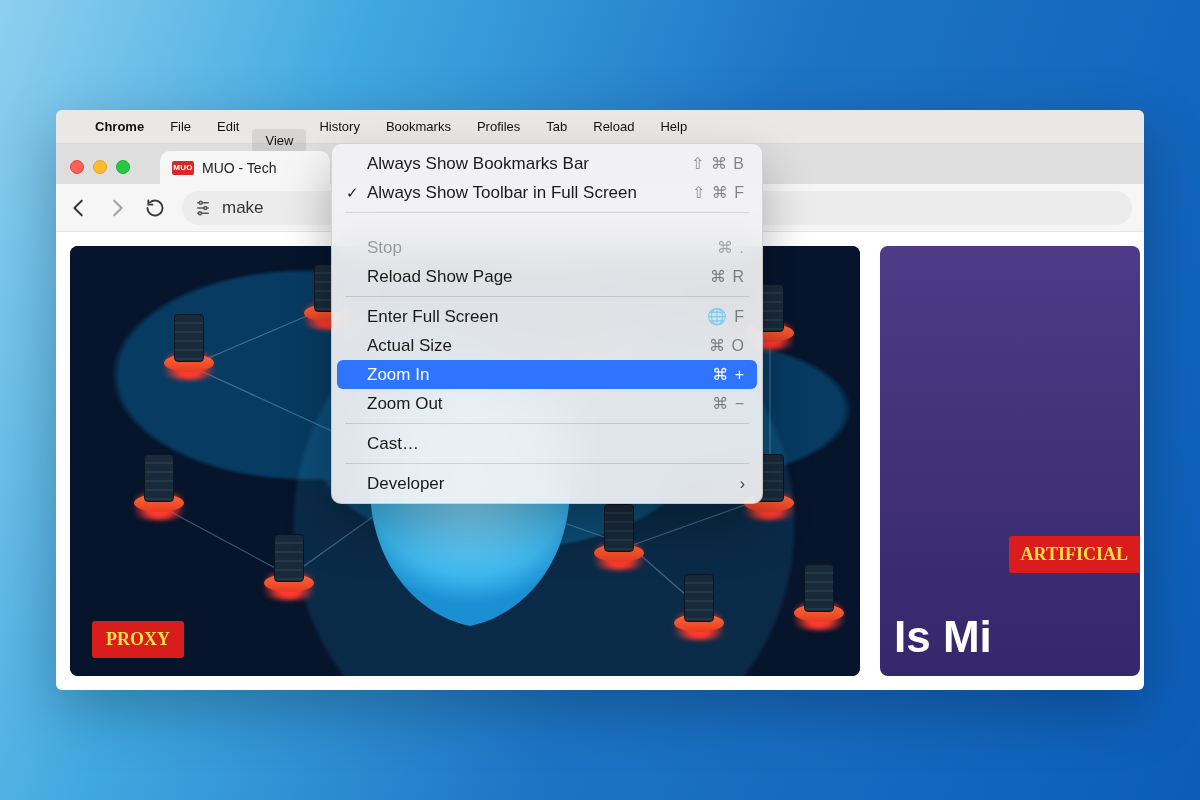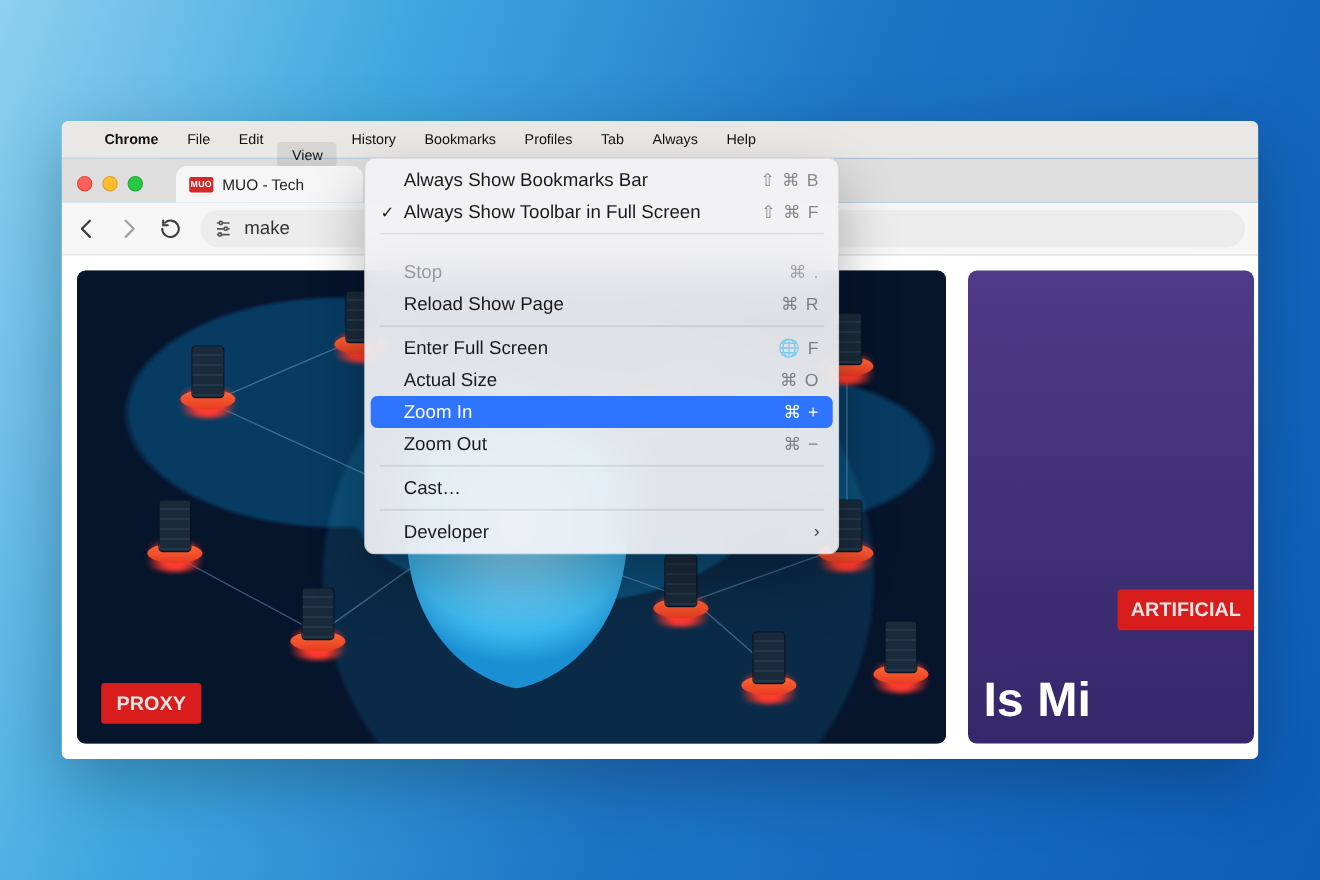--- a/index.html
+++ b/index.html
@@ -55,22 +55,22 @@
   .tune{width:18px;height:18px;}
   
   .page{
     height:calc(100% - 34px - 40px - 48px);background:#fff;padding:14px 14px 0 14px;
     display:flex;gap:20px;overflow:hidden;
   }
   .card{position:relative;border-radius:8px;overflow:hidden;}
   .card.left{flex:0 0 790px;height:430px;background:#081428;}
   .card.right{flex:0 0 260px;height:430px;background:linear-gradient(180deg,#4f3a87,#34276a);}
   .badge{
-    position:absolute;background:#d91c1c;color:#e5e5e5;font-weight:800;font-size:18px;
-    padding:8px 14px;border-radius:3px;font-family:Liberation Sans, sans-serif;
+    position:absolute;background:#d91c1c;color:#fde047;font-weight:800;font-size:18px;
+    padding:8px 14px;border-radius:3px;font-family:Liberation Serif, serif;
   }
   .badge.proxy{left:22px;bottom:18px;}
   .badge.ai{right:0;top:290px;border-radius:3px 0 0 3px;padding:8px 12px;}
   .headline{
     position:absolute;left:14px;bottom:14px;color:#fff;font-size:44px;font-weight:800;
     white-space:nowrap;
   }
   
   .world{
     position:absolute;inset:0;
@@ -126,21 +126,21 @@
   .menu .sub-arrow{font-size:16px;color:#444;}
 </style>
 </head>
 <body>
 
 <div class="stage">
 
   <div class="mac-menubar">
     <span class="apple"></span>
     <span class="mbar-item bold">Chrome</span>
-    <span id="mb-items" style="display: contents;"><span class="mbar-item">File</span><span class="mbar-item">Edit</span><span class="mbar-item open">View</span><span class="mbar-item">History</span><span class="mbar-item">Bookmarks</span><span class="mbar-item">Profiles</span><span class="mbar-item">Tab</span><span class="mbar-item">Always</span><span class="mbar-item">Help</span></span>
+    <span id="mb-items" style="display: contents;"><span class="mbar-item">File</span><span class="mbar-item">Edit</span><span class="mbar-item open">View</span><span class="mbar-item">History</span><span class="mbar-item">Bookmarks</span><span class="mbar-item">Profiles</span><span class="mbar-item">Tab</span><span class="mbar-item">Reload</span><span class="mbar-item">Help</span></span>
   </div>
 
   <div class="tabstrip">
     <div class="traffic">
       <div class="tl r"></div>
       <div class="tl y"></div>
       <div class="tl g"></div>
     </div>
     <div class="tab">
       <span class="favicon">MUO</span>

